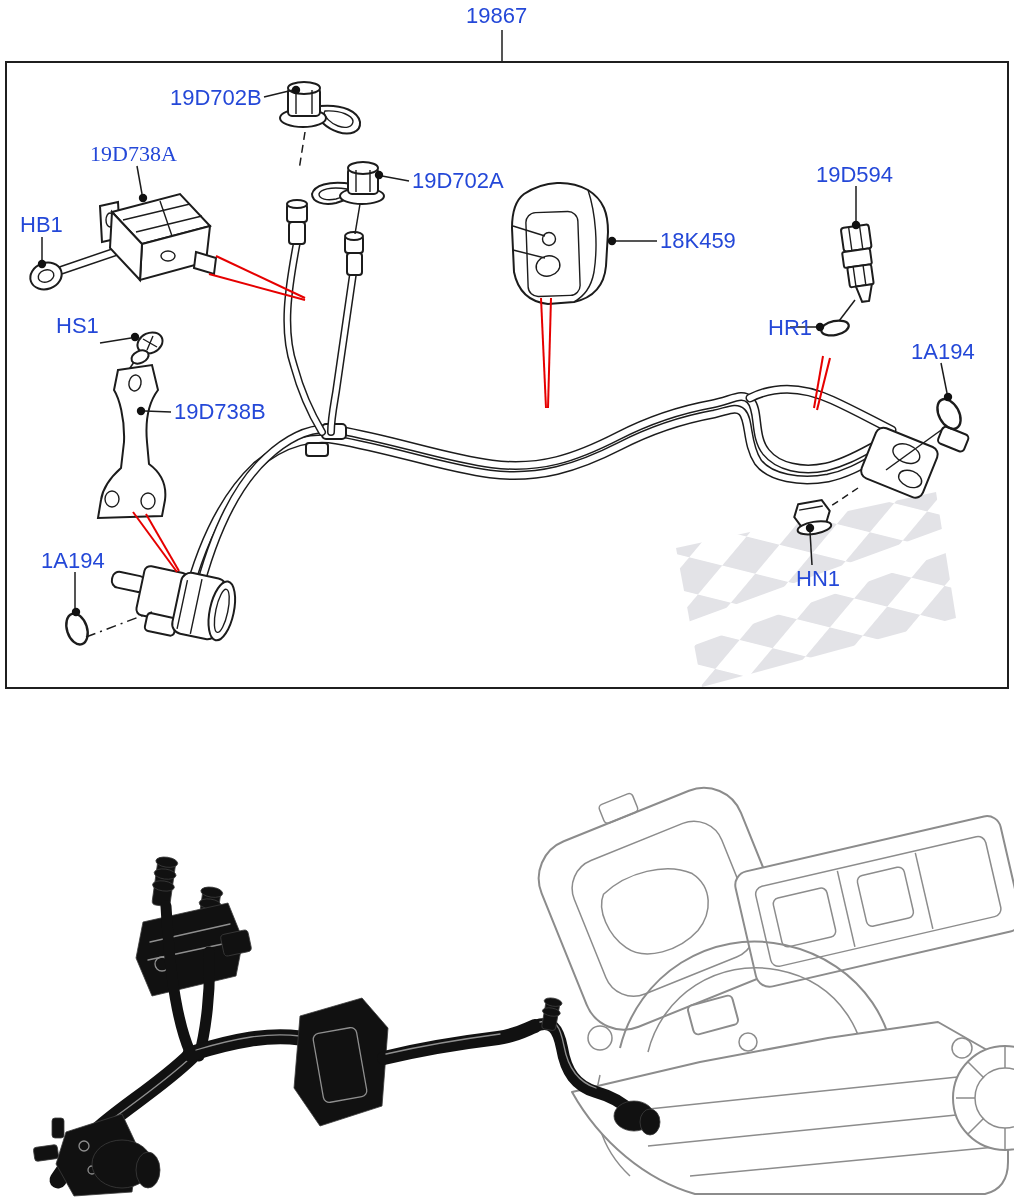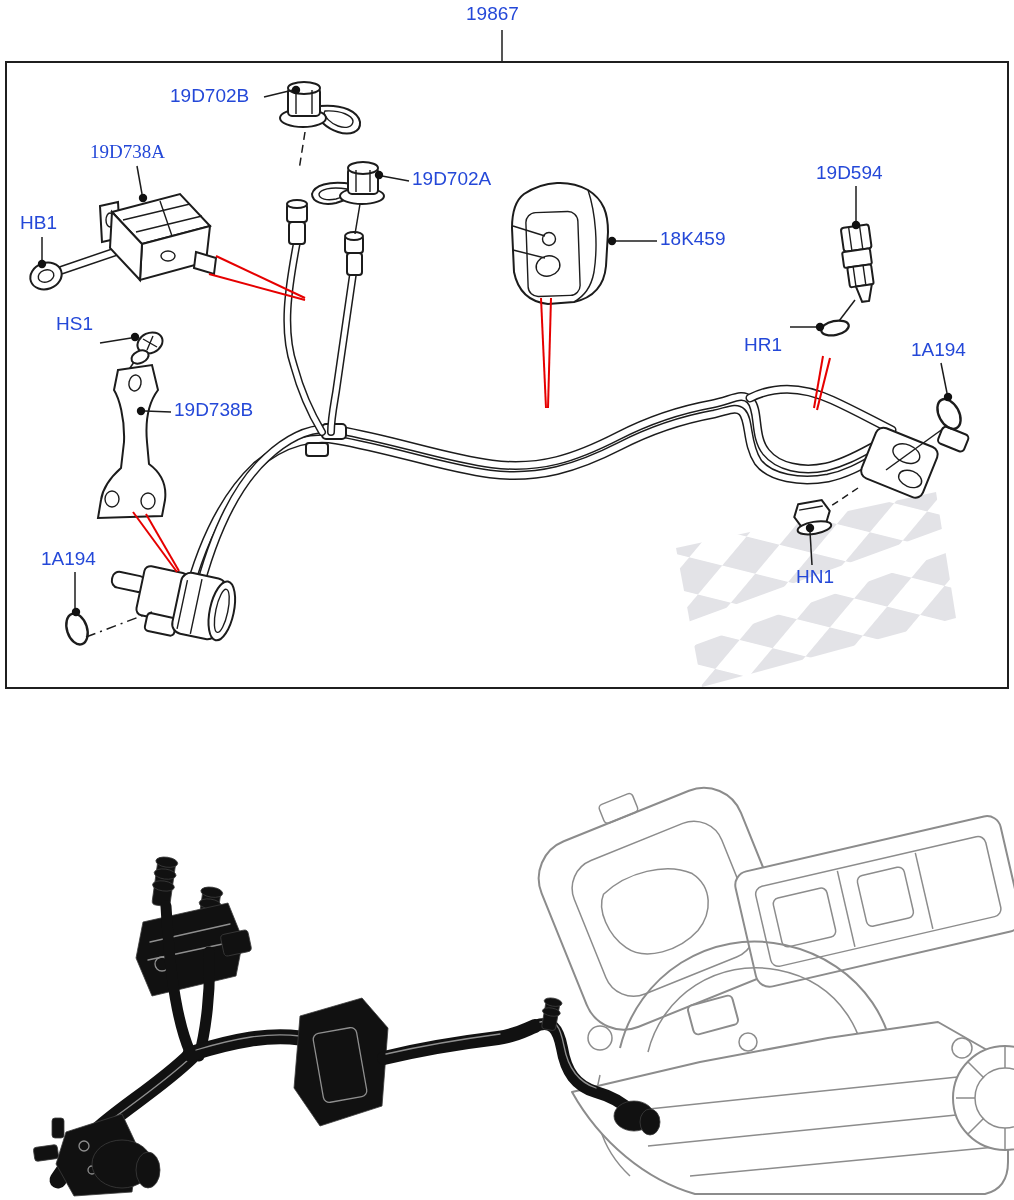--- a/index.html
+++ b/index.html
@@ -14,21 +14,21 @@
   }
   .wm-tagline{
     position:absolute;left:70px;top:638px;z-index:0;line-height:1;
     font-size:44px;font-weight:bold;letter-spacing:40px;word-spacing:44px;
     color:var(--watermark-gray,#dedede);user-select:none;white-space:nowrap;
   }
   svg.art{position:absolute;left:0;top:0;z-index:1;}
   #labels-layer{position:absolute;left:0;top:0;width:100%;height:100%;z-index:2;pointer-events:none;}
   .part-label{
     position:absolute;color:var(--label-blue,#2448d8);
-    font-size:19px;line-height:1.05;white-space:nowrap;
+    font-size:22px;line-height:1.05;white-space:nowrap;
   }
   
   .t-out{stroke:#1c1c1c;stroke-width:9;fill:none;stroke-linecap:round;}
   .t-in{stroke:#ffffff;stroke-width:6;fill:none;stroke-linecap:round;}
   .h-out{stroke:#1c1c1c;stroke-width:8;fill:none;stroke-linecap:round;}
   .h-in{stroke:#ffffff;stroke-width:5;fill:none;stroke-linecap:round;}
   .ln{stroke:#1c1c1c;stroke-width:1.5;fill:none;}
   .part{fill:#ffffff;stroke:#1c1c1c;stroke-width:2;}
   .det{fill:none;stroke:#1c1c1c;stroke-width:1.4;}
   .red{stroke:var(--arrow-red,#e60000);stroke-width:2;fill:none;}
@@ -301,20 +301,20 @@
   </svg>
 
   <div id="labels-layer">
       <span class="part-label" style="left: 466px; top: 4px;">19867</span>
       <span class="part-label" style="left: 170px; top: 86px;">19D702B</span>
       <span class="part-label" style="left: 90px; top: 142px; font-family: Liberation Serif, serif;">19D738A</span>
       <span class="part-label" style="left: 20px; top: 213px; text-align: right;">HB1</span>
       <span class="part-label" style="left: 412px; top: 169px;">19D702A</span>
       <span class="part-label" style="left: 660px; top: 229px;">18K459</span>
       <span class="part-label" style="left: 816px; top: 163px; text-align: right;">19D594</span>
-      <span class="part-label" style="left: 744px; top: 316px; margin-top: 19px;">HR1</span>
+      <span class="part-label" style="left: 768px; top: 316px;">HR1</span>
       <span class="part-label" style="left: 911px; top: 340px;">1A194</span>
       <span class="part-label" style="left: 56px; top: 314px;">HS1</span>
       <span class="part-label" style="left: 174px; top: 400px;">19D738B</span>
       <span class="part-label" style="left: 41px; top: 549px;">1A194</span>
       <span class="part-label" style="left: 796px; top: 567px; text-align: right;">HN1</span>
     </div>
 </div>
 
 </body></html>

